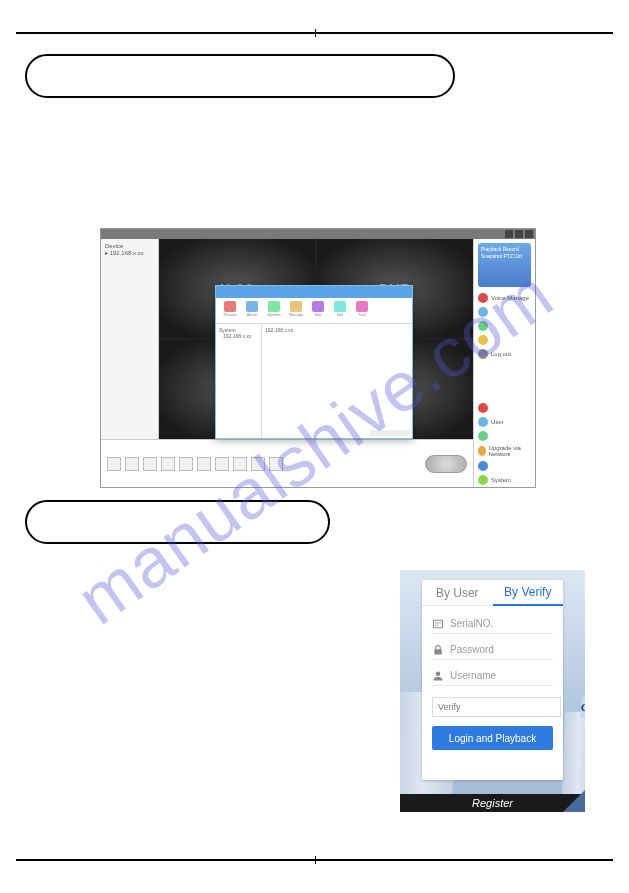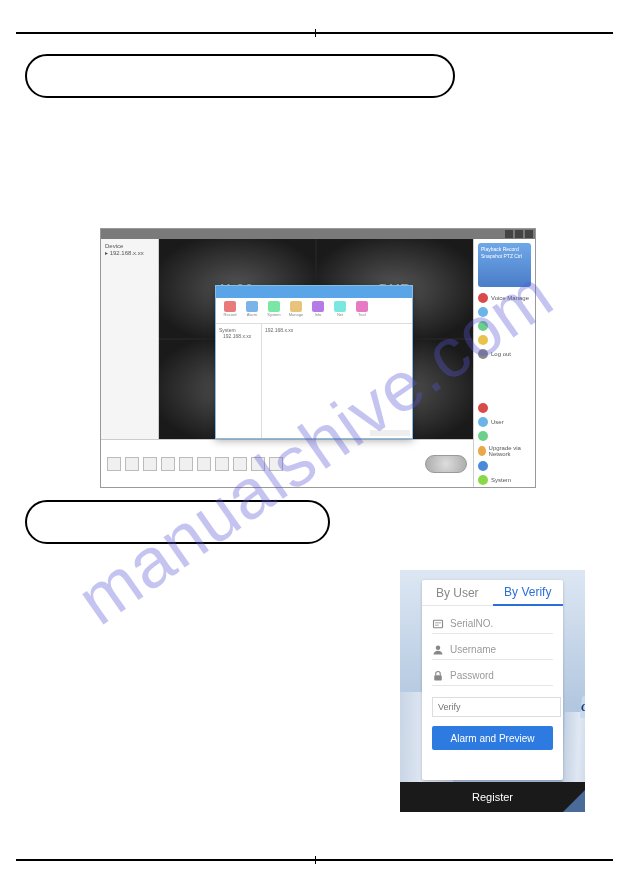--- a/index.html
+++ b/index.html
@@ -102,21 +102,21 @@
     .tab.active { color: #2b6fd8; border-bottom: 2px solid #2b6fd8; }
     .fields { padding: 8px 10px 6px; display: flex; flex-direction: column; gap: 6px; }
     .field { display: flex; align-items: center; height: 20px; border-bottom: 1px solid #e6e6e6; gap: 6px; }
     .field .fi { width: 12px; height: 12px; color: #777; display: flex; align-items: center; justify-content: center; }
     .field input { border: none; outline: none; font-size: 10px; color: #777; flex: 1; background: transparent; }
     .field input::placeholder { color: #9a9a9a; }
     .verify-row { display: flex; gap: 20px; padding: 4px 10px 8px; align-items: center; }
     .verify-row input { flex: 1; height: 20px; border: 1px solid #ddd; font-size: 9px; padding: 0 5px; outline: none; color: #777; }
     .captcha { width: 44px; height: 22px; background: #c5d9ef; display: flex; align-items: center; justify-content: center; font-family: cursive; font-weight: bold; color: #1a3a7a; font-size: 11px; transform: skewX(-6deg); letter-spacing: -1px; border-radius: 2px; }
     .login-btn { margin: 0 10px; height: 24px; background: #2d7be0; color: #fff; font-size: 10px; display: flex; align-items: center; justify-content: center; border-radius: 2px; cursor: pointer; }
-    .register-bar { position: absolute; bottom: 0; left: 0; right: 0; height: 30px; background: #1a1a1a; color: #fff; font-size: 11px; display: flex; align-items: center; justify-content: center; cursor: pointer; }
+    .register-bar { position: absolute; bottom: 0; left: 0; right: 0; height: 18px; background: #1a1a1a; color: #fff; font-size: 11px; display: flex; align-items: center; justify-content: center; cursor: pointer; font-style: italic; }
     .register-bar::after { content: ''; position: absolute; right: 0; bottom: 0; width: 0; height: 0; border-style: solid; border-width: 0 0 22px 22px; border-color: transparent transparent #4a6a9a transparent; }
   </style>
 </head>
 <body>
 
 <div class="top-rule"></div>
 <div class="bottom-rule"></div>
 
 <div class="pill pill-1"></div>
 <div class="pill pill-2"></div>
@@ -271,36 +271,36 @@
               <rect x="2" y="3" width="12" height="10" rx="1" stroke="#888" stroke-width="1.5" fill="none"></rect>
               <rect x="4" y="6" width="8" height="1"></rect>
               <rect x="4" y="9" width="5" height="1"></rect>
             </svg>
         </span>
         <input placeholder="SerialNO." style="">
       </div>
       <div class="field">
         <span class="fi">
           <svg viewBox="0 0 16 16" width="12" height="12" fill="#888">
+              <rect x="3" y="7" width="10" height="7" rx="1"></rect>
+              <path d="M5 7V5a3 3 0 016 0v2" stroke="#888" stroke-width="1.5" fill="none"></path>
+            </svg>
+        </span>
+        <input type="password" placeholder="Password" style="">
+      </div>
+      <div class="field">
+        <span class="fi">
+          <svg viewBox="0 0 16 16" width="12" height="12" fill="#888">
               <circle cx="8" cy="5" r="3"></circle>
               <path d="M2 14c0-3 3-5 6-5s6 2 6 5z"></path>
             </svg>
         </span>
         <input placeholder="Username" style="">
       </div>
-      <div class="field">
-        <span class="fi">
-          <svg viewBox="0 0 16 16" width="12" height="12" fill="#888">
-              <rect x="3" y="7" width="10" height="7" rx="1"></rect>
-              <path d="M5 7V5a3 3 0 016 0v2" stroke="#888" stroke-width="1.5" fill="none"></path>
-            </svg>
-        </span>
-        <input type="password" placeholder="Password" style="">
-      </div>
     </div>
     <div class="verify-row">
       <input placeholder="Verify" style="">
       <div class="captcha">Gmxvl</div>
     </div>
-    <div class="login-btn">Alarm and Preview</div>
+    <div class="login-btn">Login and Playback</div>
   </div>
   <div class="register-bar">Register</div>
 </div>
 
 </body></html>

